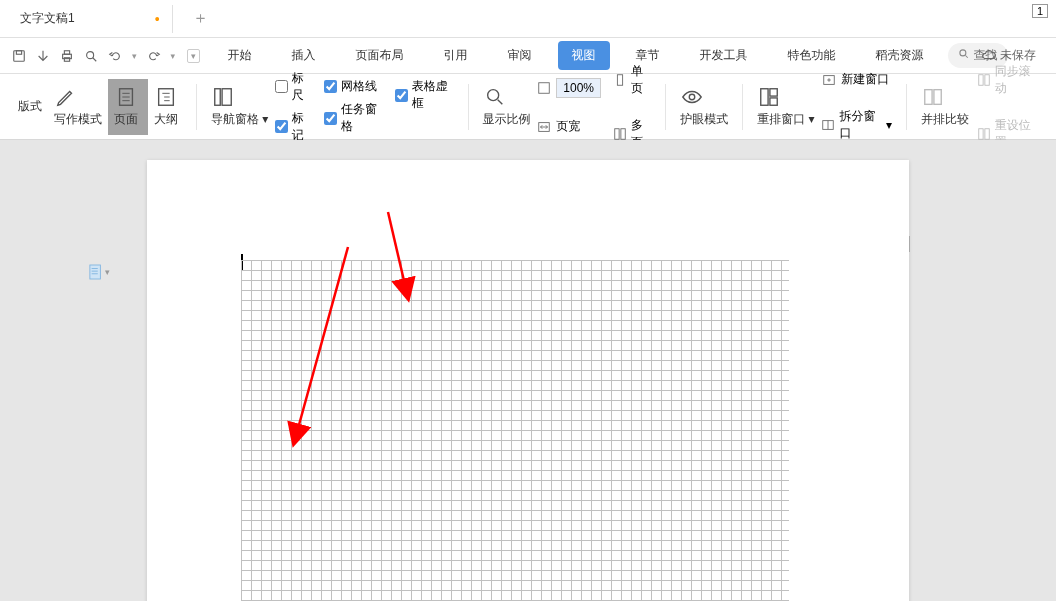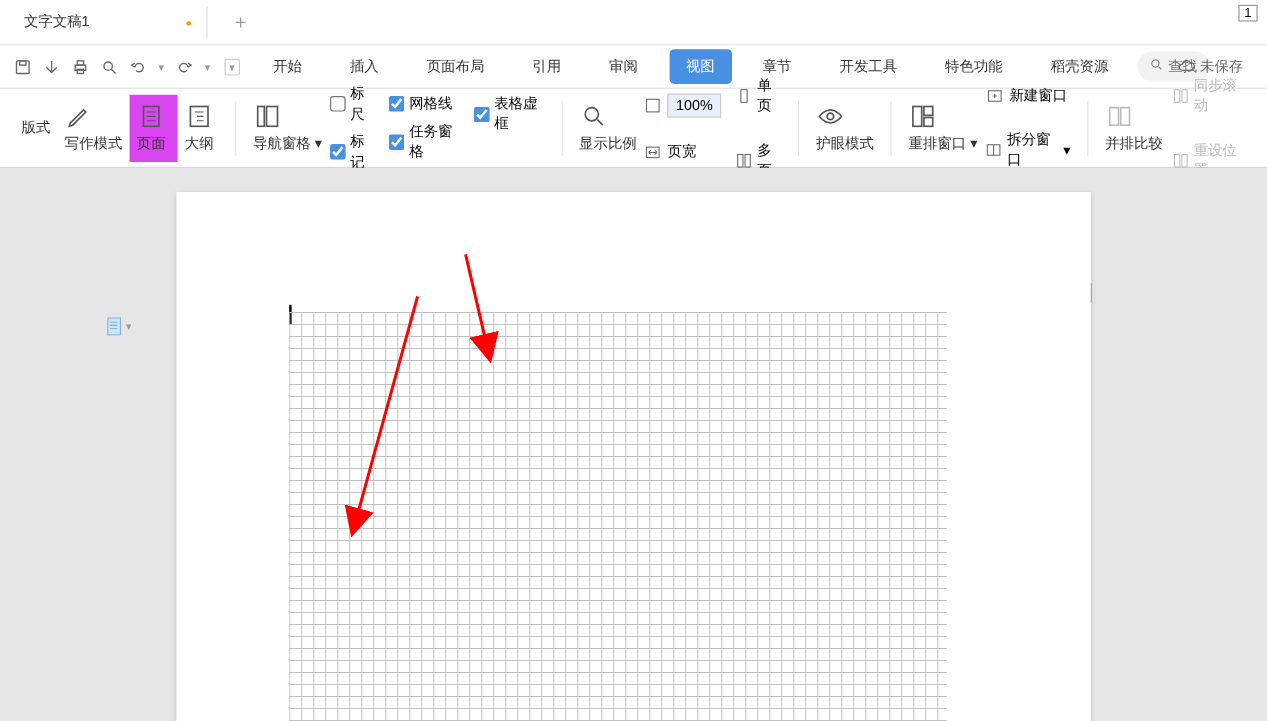--- a/index.html
+++ b/index.html
@@ -22,21 +22,21 @@
     .search-box { margin-left: 10px; display: flex; align-items: center; background: #f2f2f2; border-radius: 14px; padding: 4px 10px; }
     .search-icon { color: #888; margin-right: 4px; }
     .search-text { color: #737373; }
     .save-status { position: absolute; right: 20px; display: flex; align-items: center; gap: 4px; color: #666; }
     .cloud-icon { width: 14px; height: 14px; }
     
     .ribbon { height: 66px; background: #fff; border-bottom: 1px solid #d8d8d8; display: flex; align-items: center; padding: 0 4px; }
     .ribbon-group { display: flex; align-items: center; padding: 0 8px; height: 100%; position: relative; }
     .ribbon-sep { width: 1px; height: 46px; background: #e5e5e5; }
     .ribbon-btn-large { display: flex; flex-direction: column; justify-content: center; padding: 4px 6px; cursor: pointer; min-width: 40px; height: 56px; }
-    .ribbon-btn-large.active { background: #d946ef; }
+    .ribbon-btn-large.active { background: #a3a3a3; }
     .ribbon-icon-large { width: 24px; height: 24px; display: flex; align-items: center; justify-content: center; color: #555; font-size: 18px; margin-bottom: 2px; }
     .ribbon-label { font-size: 12px; color: #333; white-space: nowrap; }
     .ribbon-checks { display: flex; flex-direction: column; gap: 6px; padding: 4px 6px; }
     .ribbon-check { display: flex; align-items: center; gap: 4px; cursor: pointer; }
     .ribbon-check input { width: 13px; height: 13px; accent-color:#4a90e2; }
     .ribbon-compact { display: flex; flex-direction: column; gap: 20px; padding: 4px 6px; }
     .ribbon-mini { display: flex; align-items: center; gap: 4px; cursor: pointer; font-size: 12px; }
     .ribbon-mini-icon { width: 16px; height: 16px; display: flex; align-items: center; justify-content: center; color: #666; }
     .zoom-box { border: 1px solid #ccc; background: #e8f0fb; padding: 2px 6px; font-size: 12px; }
     .disabled { color: #bbb; }

